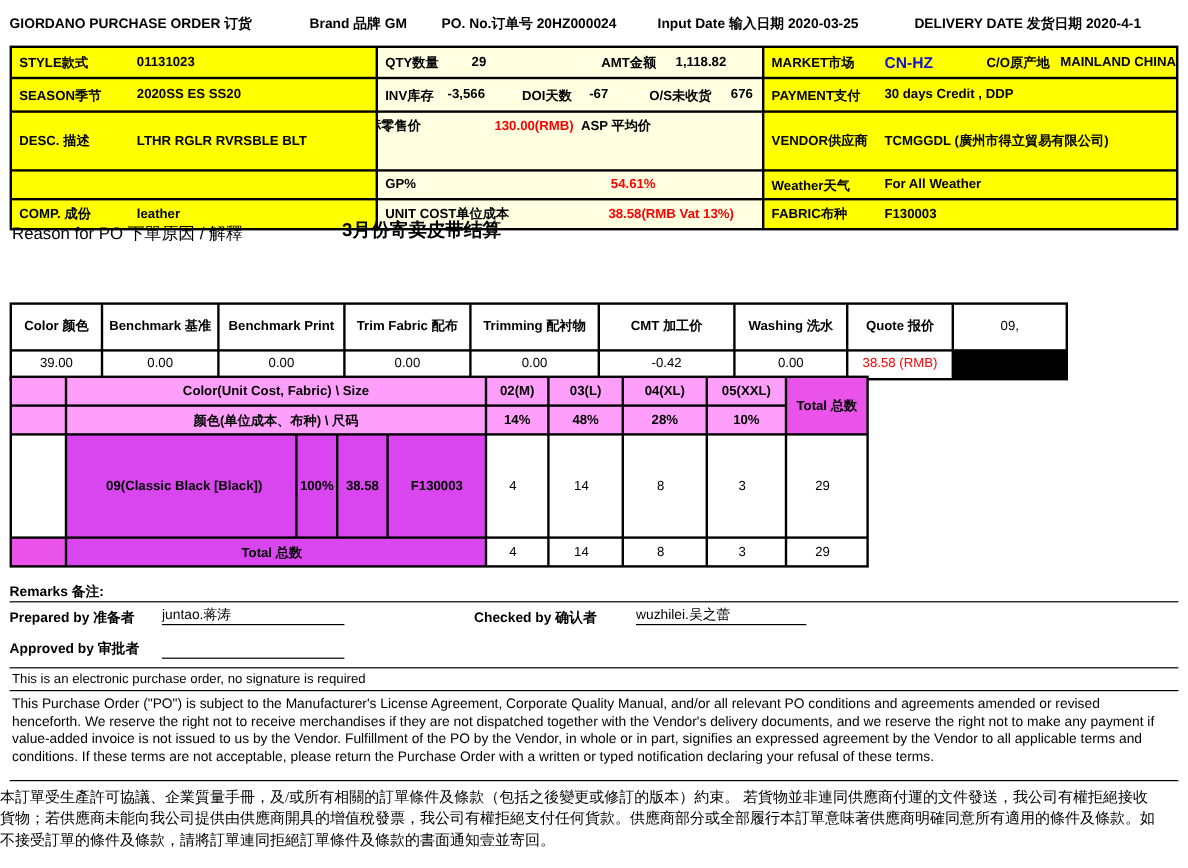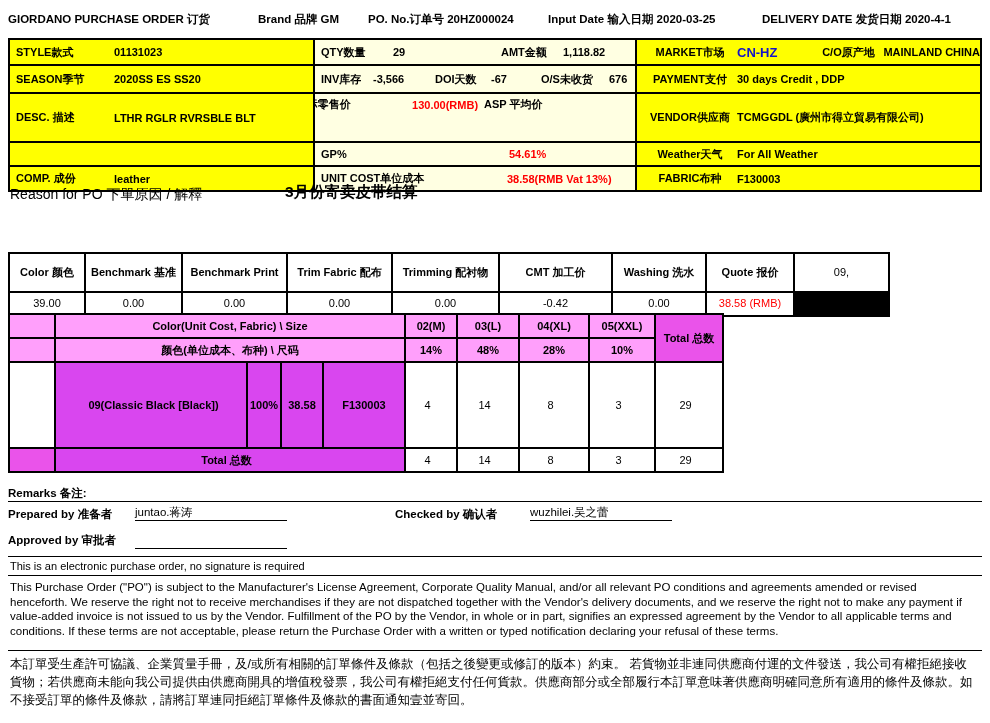--- a/index.html
+++ b/index.html
@@ -22,21 +22,21 @@
     display:grid;
     grid-template-columns:303px 320px 343px;
     grid-template-rows:24px 26px 47px 22px 23px;
     background:#000;gap:2px;padding:2px;
   }
   .cell{display:flex;align-items:center;font-size:11px;font-weight:bold;overflow:hidden;white-space:nowrap;}
   .yel{background:#FFFF00;}
   .crm{background:#FFFFE2;}
   .cell .lab{margin-left:6px;}
   .lw95{display:inline-block;width:98px;flex:0 0 auto;}
-  .lw92{display:inline-block;width:94px;flex:0 0 auto;text-align:center;}
+  .lw92{display:inline-block;width:94px;flex:0 0 auto;}
   .lw168{display:inline-block;width:168px;flex:0 0 auto;}
   .col{flex-direction:row;align-items:stretch;justify-content:center;}
   .line{display:flex;align-items:center;height:21px;}
   .blue{color:#1414C8;font-size:13px;}
 
   
   .reason-label{left:10px;top:186px;font-size:14px;font-weight:normal;}
   .reason-value{left:285px;top:182px;font-size:15.5px;font-weight:bold;}
 
   
@@ -69,21 +69,21 @@
   .num{justify-content:flex-end;padding-right:7px;font-weight:normal;}
   .nameCell{justify-content:flex-start;padding-left:5px;}
   .totLab{justify-content:flex-end;padding-right:7px;}
 
   
   .rule{position:absolute;left:8px;width:974px;border-top:1.5px solid #000;}
   .sig-label{font-size:11.5px;font-weight:bold;white-space:nowrap;}
   .sig-value{font-size:11.5px;white-space:nowrap;}
   .uline{border-bottom:1.5px solid #000;}
   .para{position:absolute;left:10px;width:966px;font-size:11.5px;line-height:1.27;text-align:left;}
-  .para-cn{position:absolute;left:10px;width:966px;font-size:12.5px;line-height:1.42;}
+  .para-cn{position:absolute;left:0;width:966px;font-size:12.5px;line-height:1.42;font-family:Liberation Serif, serif;}
 </style>
 </head>
 <body>
 
 <div class="tophdr">
   <span style="left:8px">GIORDANO PURCHASE ORDER 订货</span>
   <span style="left:258px">Brand 品牌  GM</span>
   <span style="left:368px">PO. No.订单号  20HZ000024</span>
   <span style="left:548px">Input Date 输入日期  2020-03-25</span>
   <span style="left:762px">DELIVERY DATE 发货日期  2020-4-1</span>

